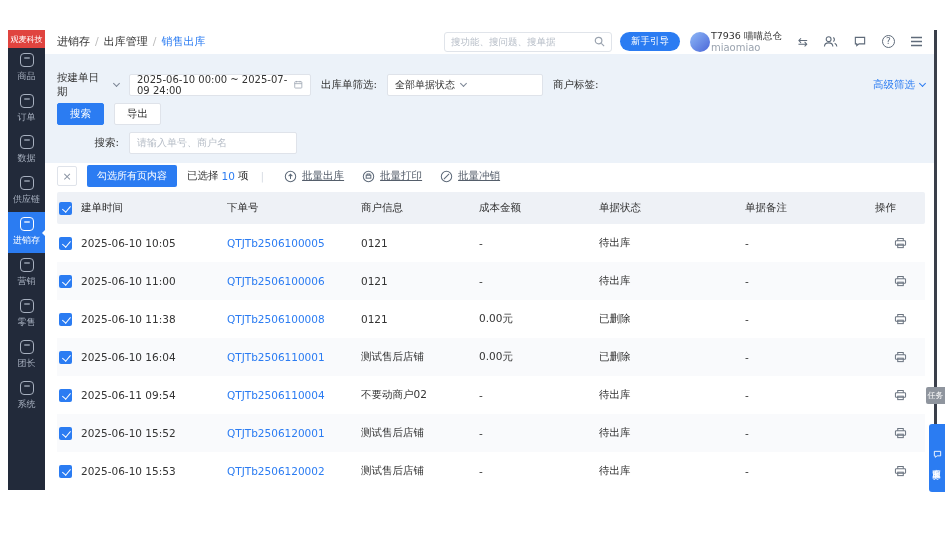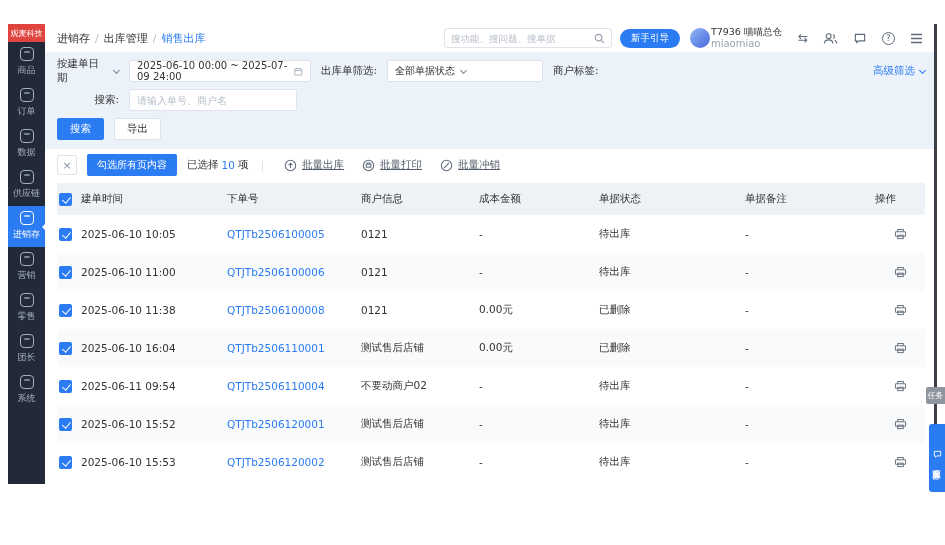--- a/index.html
+++ b/index.html
@@ -1,18 +1,18 @@
 <!DOCTYPE html>
 <html><head>
 <meta charset="utf-8">
 <style>
   * { margin:0; padding:0; box-sizing:border-box; }
   html,body { width:945px; height:545px; background:#fff; overflow:hidden;
               font-family:"DejaVu Sans","Liberation Sans",sans-serif; color:#333; }
-  .app { position:absolute; left:8px; top:24px; width:929px; height:460px; background:#fff; display:flex; }
+  .app { position:absolute; left:8px; top:30px; width:929px; height:460px; background:#fff; display:flex; }
   .v-scrollbar { position:absolute; right:0; top:0; width:3px; height:100%; background:#3a3f4a; z-index:6; }
 
   
   .sidebar { width:37px; flex-shrink:0; background:#222a3a; display:flex; flex-direction:column; }
   .logo { height:18px; background:#e0443f; color:#fff; font-size:8px; display:flex; align-items:center; justify-content:center; white-space:nowrap; overflow:hidden; }
   .sb-item { position:relative; padding:5px 0 6px; display:flex; flex-direction:column; align-items:center; gap:3px;
              color:#a7b0bf; font-size:9px; cursor:pointer; }
   .sb-icon { width:14px; height:14px; border:1.3px solid currentColor; border-radius:4px; position:relative; }
   .sb-icon::after { content:''; position:absolute; left:3px; top:3px; right:3px; height:2px; background:currentColor; opacity:.65; border-radius:1px; }
   .sb-item.active { background:#2b7cf2; color:#fff; }
@@ -34,21 +34,21 @@
   .user { display:flex; align-items:center; gap:1px; margin-left:2px; }
   .avatar { width:20px; height:20px; border-radius:50%; background:linear-gradient(135deg,#8fb9f7,#4a66d8); flex-shrink:0; }
   .user-meta { line-height:1.2; white-space:nowrap; }
   .user-name { font-size:9.5px; color:#333; }
   .user-account { font-size:10px; color:#9aa3af; }
   .top-icons { display:flex; align-items:center; gap:15px; margin-left:8px; color:#5f6b7a; }
   .ticon { display:flex; align-items:center; justify-content:center; cursor:pointer; font-size:12px; line-height:1; }
   .help-circle { width:13px; height:13px; border:1px solid #5f6b7a; border-radius:50%; font-size:9px; display:flex; align-items:center; justify-content:center; }
 
   
-  .filters { background:#ecf2f9; padding:8px 12px 9px; }
+  .filters { background:#ecf2f9; padding:20px 12px 9px; }
   .f-row { display:flex; align-items:center; gap:10px; height:22px; }
   .f-row + .f-row { margin-top:7px; }
   .f-label { font-size:10.5px; color:#333; white-space:nowrap; }
   .w62 { width:62px; flex-shrink:0; }
   .t-right { text-align:right; }
   .dd-trigger { display:flex; align-items:center; gap:5px; font-size:10.5px; cursor:pointer; }
   .chev { width:5px; height:5px; border-right:1.2px solid #7a8494; border-bottom:1.2px solid #7a8494; transform:rotate(45deg); margin-top:-2px; flex-shrink:0; }
   .chev.blue { border-color:#2b7cf2; }
   .inputbox { height:22px; background:#fff; border:1px solid #dfe3ea; border-radius:2px; display:flex; align-items:center; padding:0 7px; font-size:10px; gap:6px; }
   .date-box { width:182px; justify-content:space-between; cursor:pointer; }
@@ -214,28 +214,28 @@
           <span>全部单据状态</span>
           <span class="chev"></span>
         </div>
         <span class="f-label">商户标签:</span>
         <span class="adv-link">
           <span>高级筛选</span>
           <span class="chev blue"></span>
         </span>
       </div>
       <div class="f-row">
+        <button class="btn primary">搜索</button>
+        <button class="btn ghost">导出</button>
+      </div>
+      <div class="f-row">
         <span class="f-label w62 t-right">搜索:</span>
         <div class="inputbox text-input">
           <input placeholder="请输入单号、商户名" style="">
         </div>
-      </div>
-      <div class="f-row">
-        <button class="btn primary">搜索</button>
-        <button class="btn ghost">导出</button>
       </div>
     </section>
 
     <section class="selbar">
       <span class="xbtn">×</span>
       <button class="selbtn">勾选所有页内容</button>
       <span class="selinfo">
         <span>已选择</span>
         <b>10</b>
         <span>项</span>

